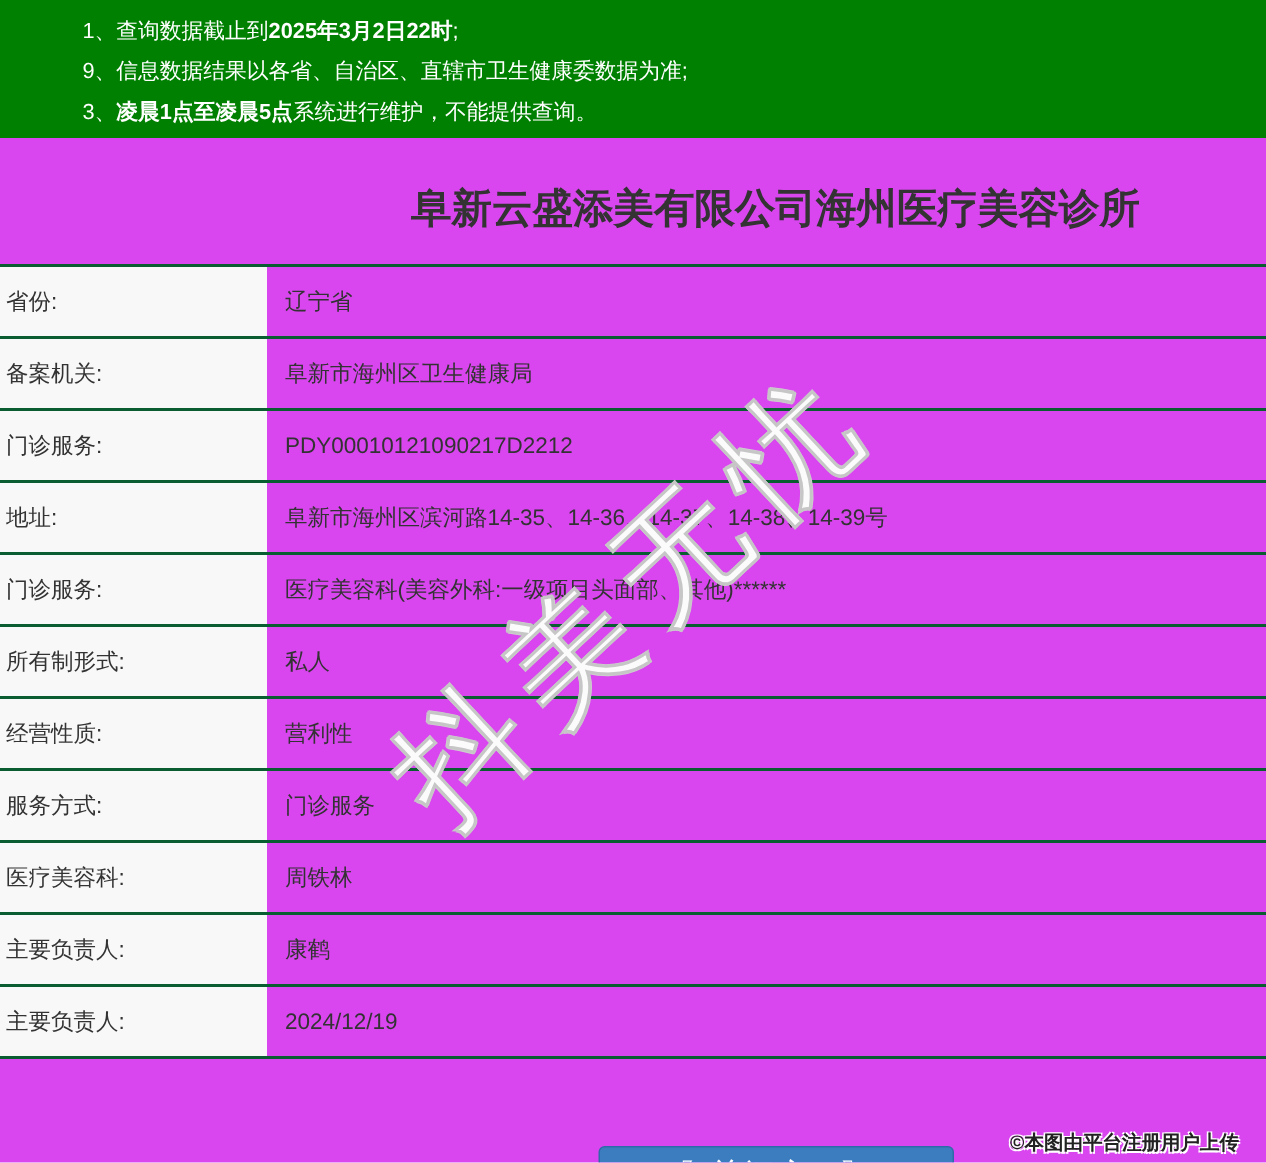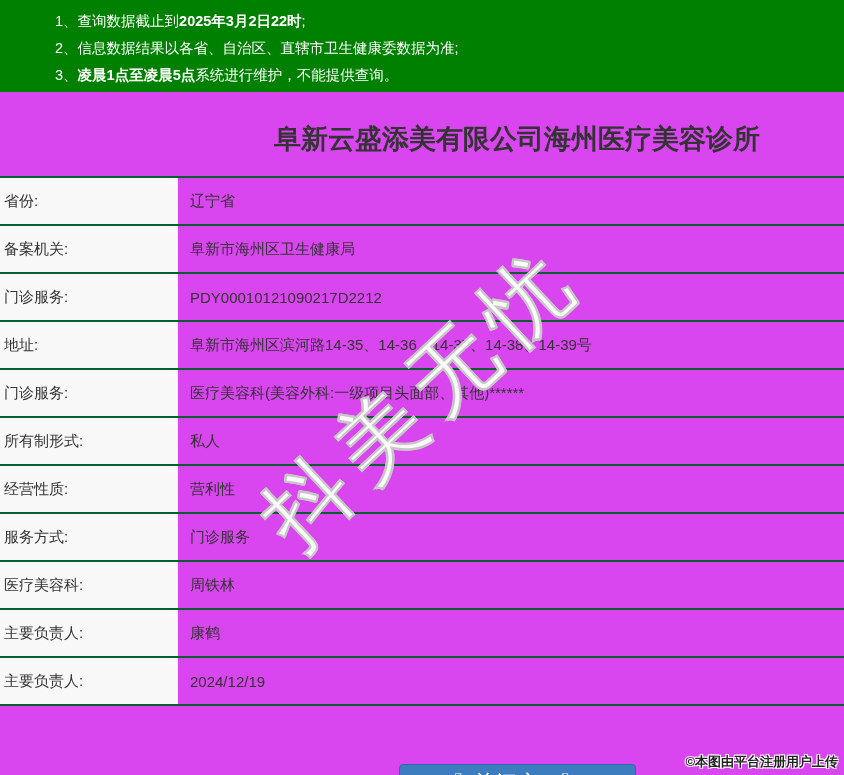--- a/index.html
+++ b/index.html
@@ -83,38 +83,38 @@
     -webkit-text-stroke:2px #c6c6c6;
     text-shadow:
       1px 1px 0 #cfcfcf, -1px -1px 0 #cfcfcf,
       1px -1px 0 #cfcfcf, -1px 1px 0 #cfcfcf;
     pointer-events:none;
   }
 
   
   .attribution {
     position:absolute;
-    right:6px; bottom:4px;
+    right:18px; bottom:4px;
     font-size:13px;
     font-weight:bold;
     color:#222222;
     text-shadow:
       1px 1px 0 #ffffff, -1px -1px 0 #ffffff,
       1px -1px 0 #ffffff, -1px 1px 0 #ffffff;
   }
 </style>
 </head>
 <body>
 
 <div class="viewport">
   <div class="content">
 
     <div class="notice-bar">
       <div class="notice-line"><span>1、查询数据截止到</span><b>2025年3月2日22时</b><span>;</span></div>
-      <div class="notice-line"><span>2、信息数据结果以各省、自治区、直辖市卫生健康委数据为准;</span><b></b><span></span></div>
+      <div class="notice-line"><span>9、信息数据结果以各省、自治区、直辖市卫生健康委数据为准;</span><b></b><span></span></div>
       <div class="notice-line"><span>3、</span><b>凌晨1点至凌晨5点</b><span>系统进行维护，不能提供查询。</span></div>
     </div>
 
     <h1 class="page-title">阜新云盛添美有限公司海州医疗美容诊所</h1>
 
     <table class="detail-table">
       <tbody>
         <tr>
           <td class="row-label">省份:</td>
           <td class="row-value">辽宁省</td>

